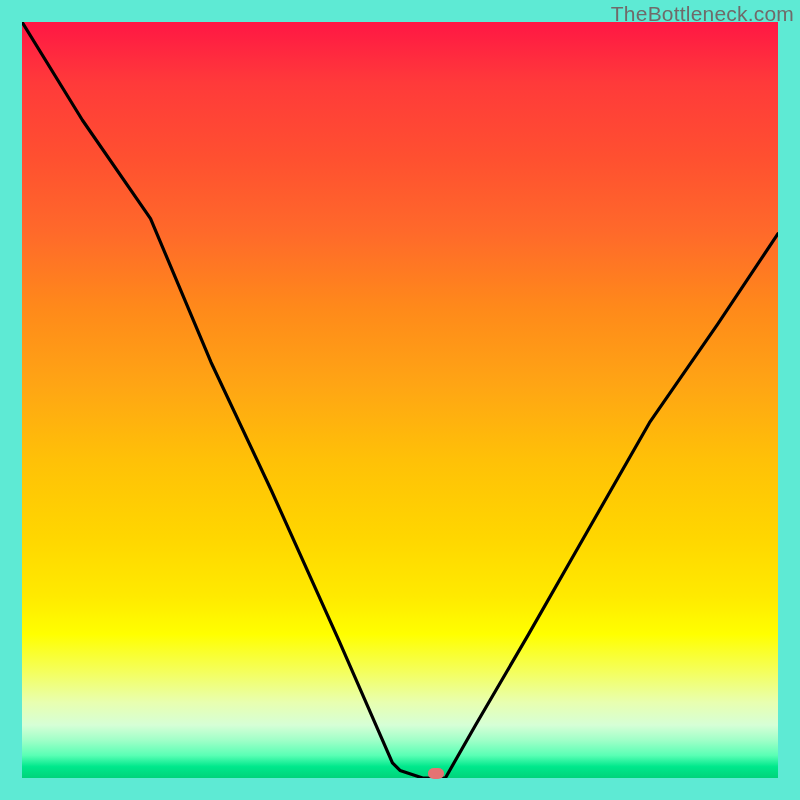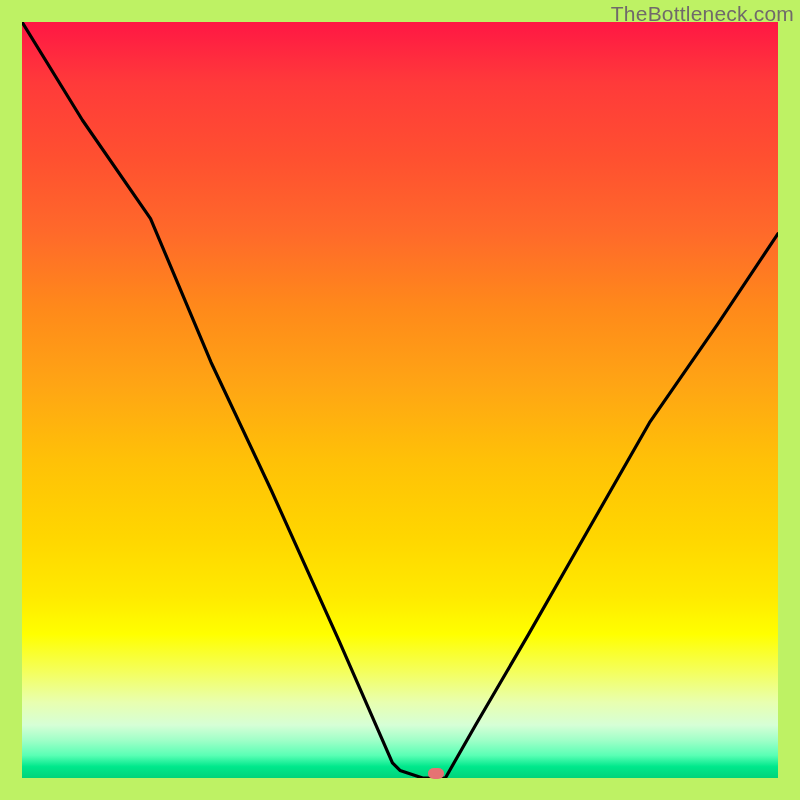--- a/index.html
+++ b/index.html
@@ -8,21 +8,21 @@
     height: 800px;
     background: #000;
     overflow: hidden;
     position: relative;
     font-family: Arial, Helvetica, sans-serif;
   }
   .frame {
     position: absolute;
     width: 800px;
     height: 800px;
-    background: #bef264;
+    background: #5eead4;
   }
   .plot-area {
     position: absolute;
     left: 22px;
     top: 22px;
     width: 756px;
     height: 756px;
     background: linear-gradient(to bottom,
       #ff1744 0%,
       #ff3a3a 8%,

